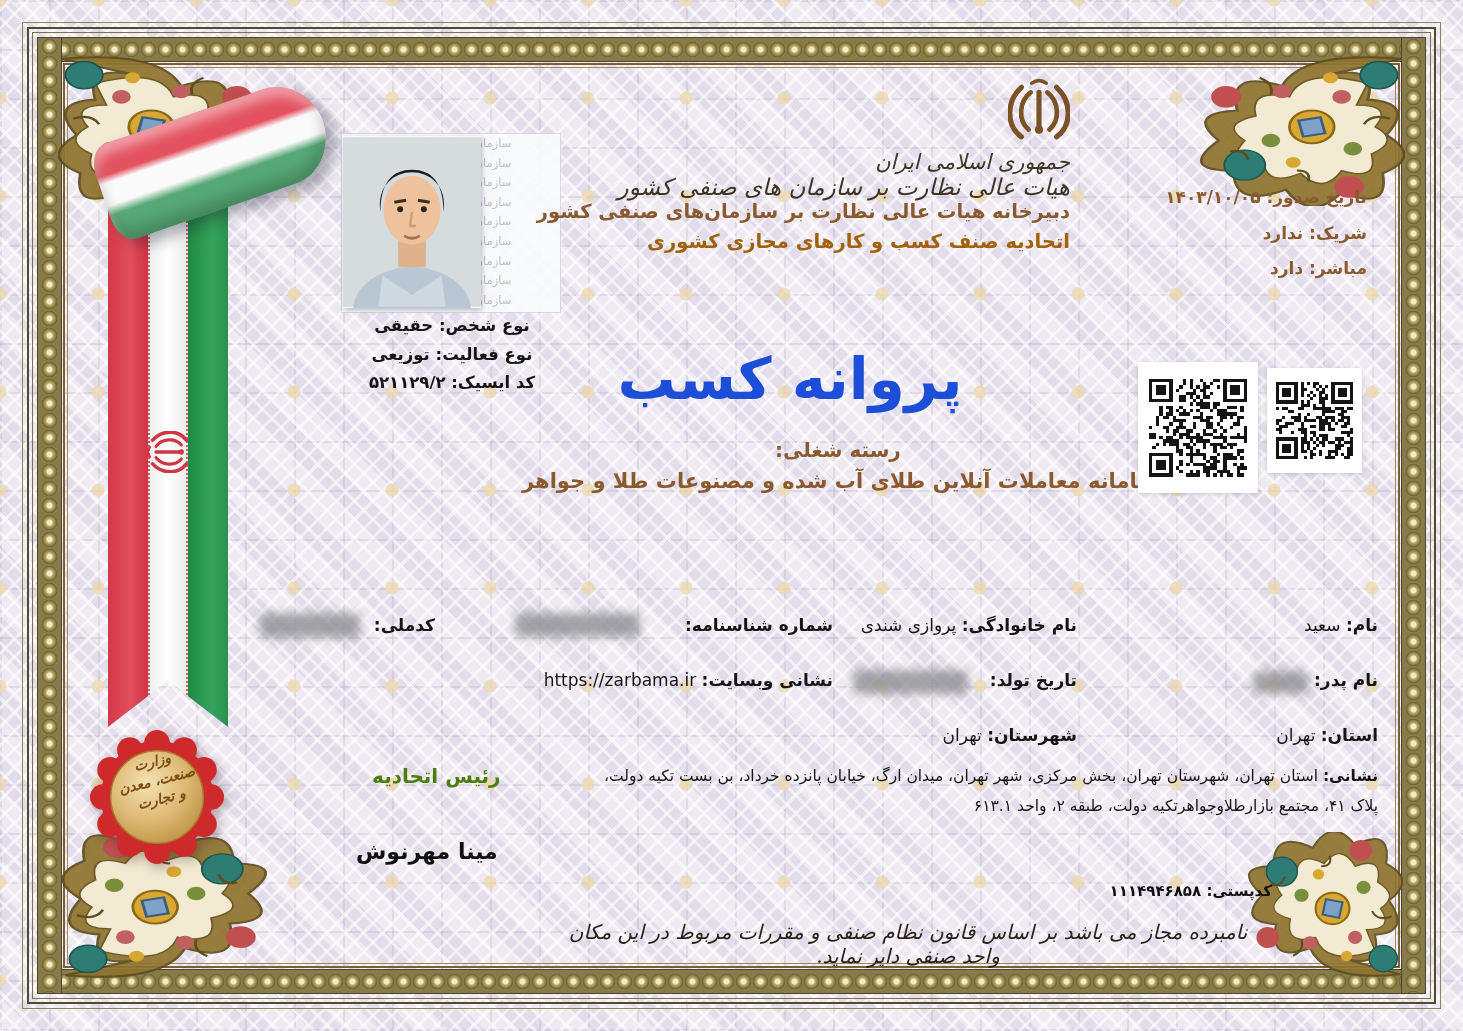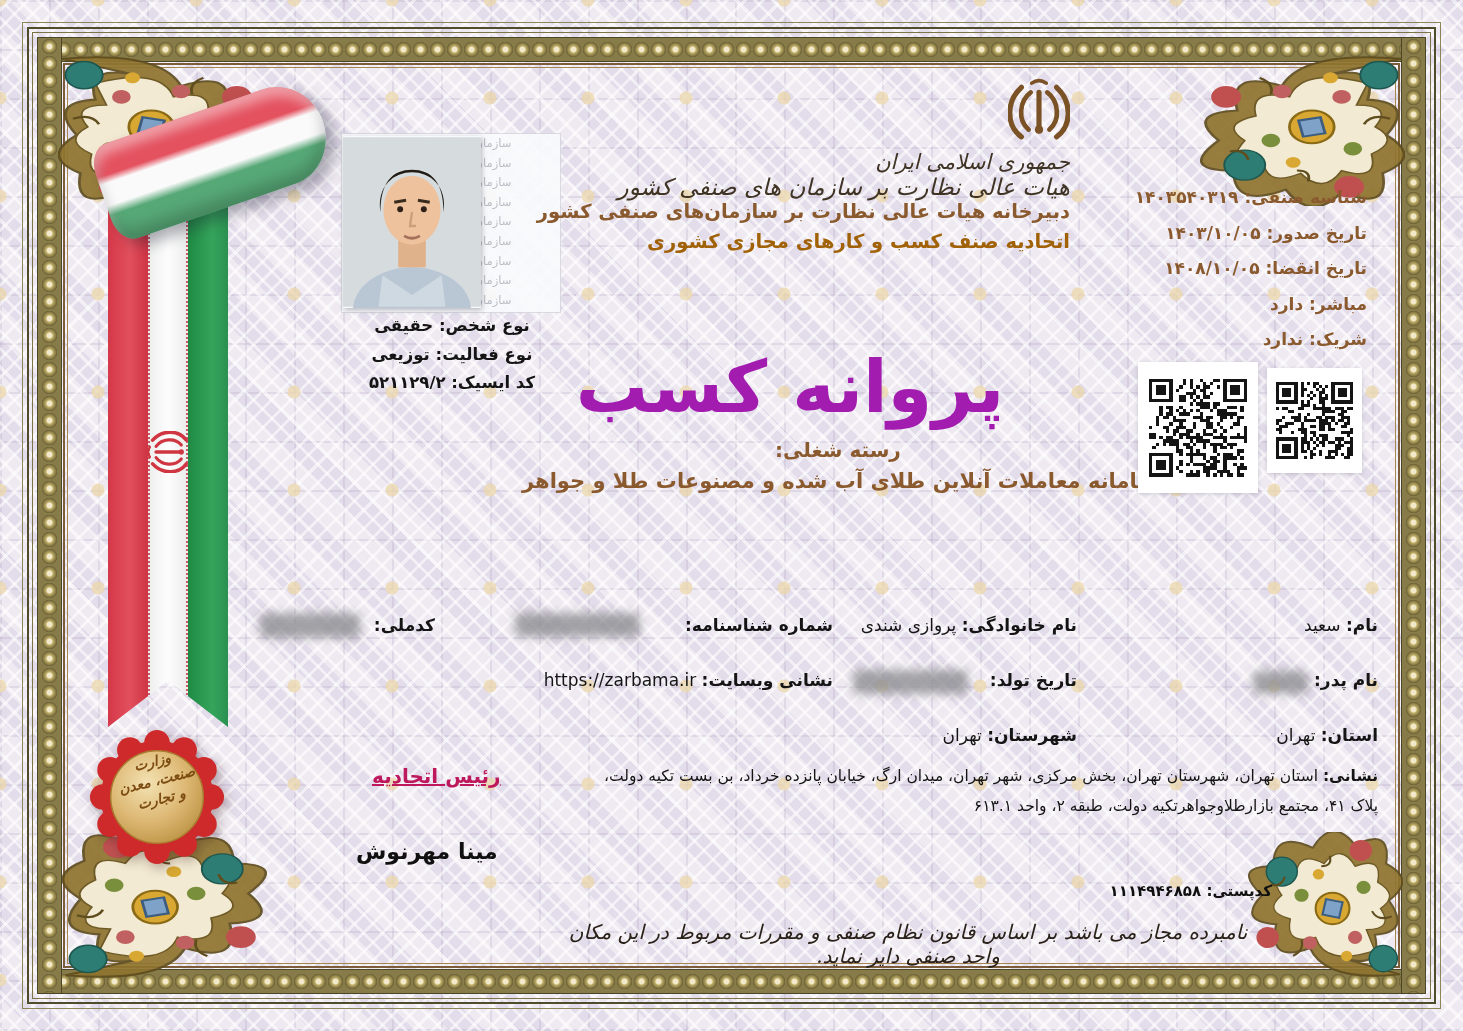--- a/index.html
+++ b/index.html
@@ -77,36 +77,36 @@
   .hdr{left:530px;top:76px;width:540px;text-align:right;color:#4a3a22;}
   .hdr .emb{width:62px;height:68px;}
   .cal{font-family:"DejaVu Serif","Liberation Serif",serif;font-style:italic;color:#3f3324;}
   .hdr-country{font-size:21px;margin-top:2px;}
   .hdr-board{font-size:23px;}
   .hdr-secr{font-size:19.5px;font-weight:bold;color:#8a5a2e;margin-top:0;}
   .hdr-union{font-size:19.5px;font-weight:bold;color:#a16207;margin-top:7px;}
   
   .meta{right:96px;top:180px;text-align:right;font-size:17px;font-weight:bold;color:#8a5a2e;line-height:35.5px;white-space:nowrap;}
   
-  .title{left:480px;top:345px;width:620px;text-align:center;font-size:72px;font-weight:bold;color:#a21caf;letter-spacing:1px;}
+  .title{left:480px;top:345px;width:620px;text-align:center;font-size:58px;font-weight:bold;color:#1d4ed8;letter-spacing:1px;}
   .cat-label{left:688px;top:438px;width:300px;text-align:center;font-size:20px;font-weight:bold;color:#8a5a2e;}
   .cat-line{left:450px;top:469px;width:780px;text-align:center;font-size:21px;font-weight:bold;color:#8a5a2e;white-space:nowrap;}
   
   .qrbox{background:#ffffff;box-shadow:0 1px 4px rgba(80,80,100,.25);}
   .qr1{left:1138px;top:362px;width:120px;height:131px;padding:0;}
   .qr2{left:1267px;top:368px;width:95px;height:105px;}
   .qr-inner{position:absolute;inset:11px;}
   .qr2 .qr-inner{inset:9px;}
   .qr-inner svg{width:100%;height:100%;}
   
   .fld{position:absolute;font-size:17px;color:#141414;white-space:nowrap;}
   .fld b{font-weight:bold;}
   .blur{position:absolute;background:#8f8f93;opacity:.8;border-radius:5px;filter:blur(5px);}
   .addr{right:85px;top:761px;width:778px;font-size:15.5px;line-height:30px;color:#141414;text-align:right;}
-  .sig-role{left:372px;top:764px;font-size:20px;font-weight:bold;color:#be185d;text-decoration:underline;}
+  .sig-role{left:372px;top:764px;font-size:20px;font-weight:bold;color:#4d7c0f;}
   .sig-name{left:356px;top:839px;font-size:22px;font-weight:bold;color:#101010;}
   .postal{right:191px;top:882px;font-size:15px;font-weight:bold;color:#101010;white-space:nowrap;}
   .footer-note{right:200px;top:920px;width:710px;text-align:center;font-size:20px;
     font-family:"DejaVu Serif","Liberation Serif",serif;font-style:italic;color:#2a2118;}
   .url{direction:ltr;unicode-bidi:embed;}
 </style>
 </head>
 <body>
 
 <svg width="0" height="0" style="position:absolute">
@@ -242,25 +242,23 @@
         <use href="#emb-def"></use>
       </g>
     </svg>
   <div class="cal hdr-country">جمهوری اسلامی ایران</div>
   <div class="cal hdr-board">هیات عالی نظارت بر سازمان های صنفی کشور</div>
   <div class="hdr-secr">دبیرخانه هیات عالی نظارت بر سازمان‌های صنفی کشور</div>
   <div class="hdr-union">اتحادیه صنف کسب و کارهای مجازی کشوری</div>
 </div>
 
 <div class="abs meta">
-  <div><span>شناسه صنفی:</span> <span>۱۴۰۳۵۴۰۳۱۹</span></div>
   <div><span>تاریخ صدور:</span> <span>۱۴۰۳/۱۰/۰۵</span></div>
-  <div><span>تاریخ انقضا:</span> <span>۱۴۰۸/۱۰/۰۵</span></div>
+  <div><span>شریک:</span> <span>ندارد</span></div>
   <div><span>مباشر:</span> <span>دارد</span></div>
-  <div><span>شریک:</span> <span>ندارد</span></div>
 </div>
 
 <div class="abs title">پروانه کسب</div>
 <div class="abs cat-label">رسته شغلی:</div>
 <div class="abs cat-line">سامانه معاملات آنلاین طلای آب شده و مصنوعات طلا و جواهر</div>
 
 <div class="abs qrbox qr1">
     <div class="qr-inner" id="qrA"><svg viewBox="0 0 29 29" shape-rendering="crispEdges" fill="#141414">
         <path d="M0.5 0.5h6v6h-6z" fill="none" stroke="#141414" stroke-width="1"></path>
         <rect x="2" y="2" width="3" height="3"></rect>

